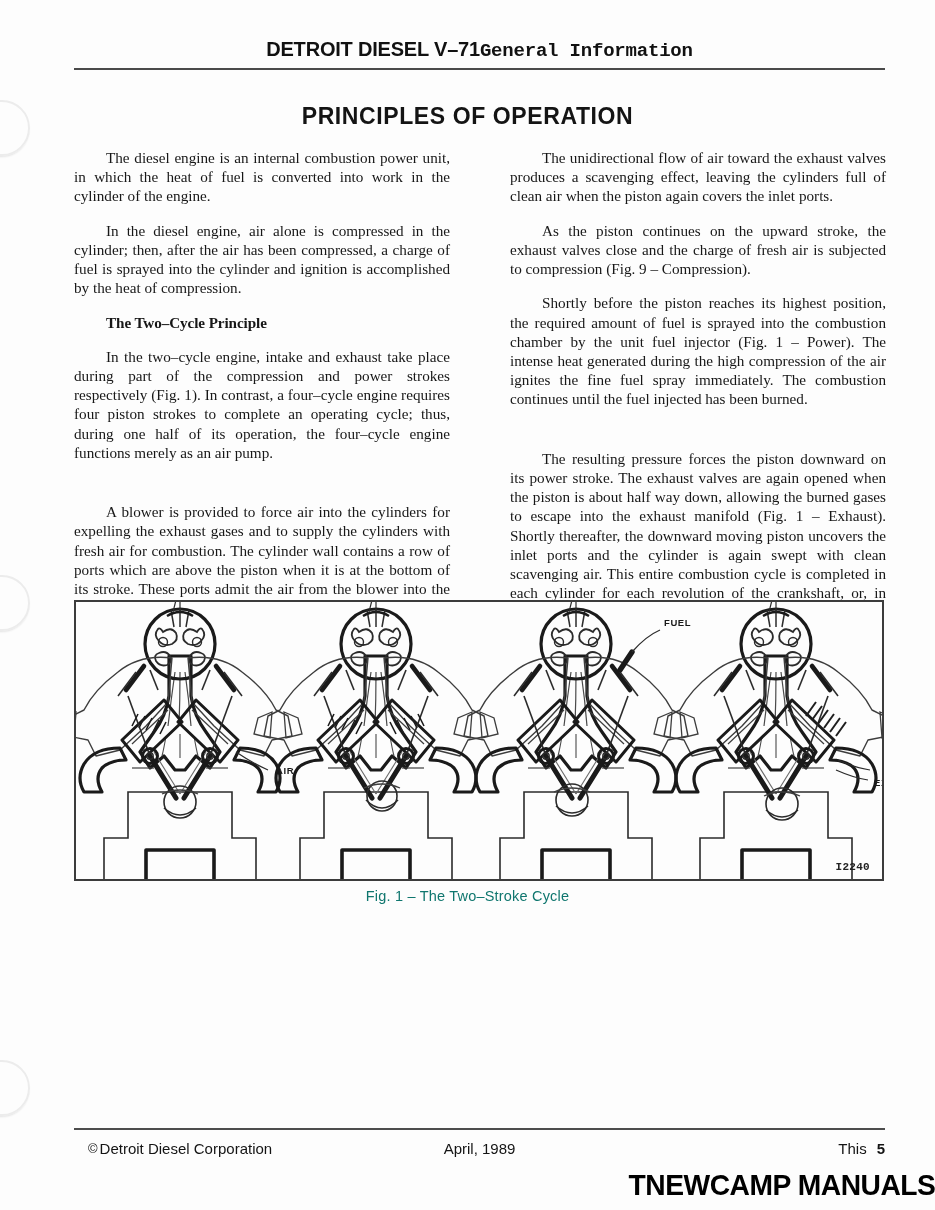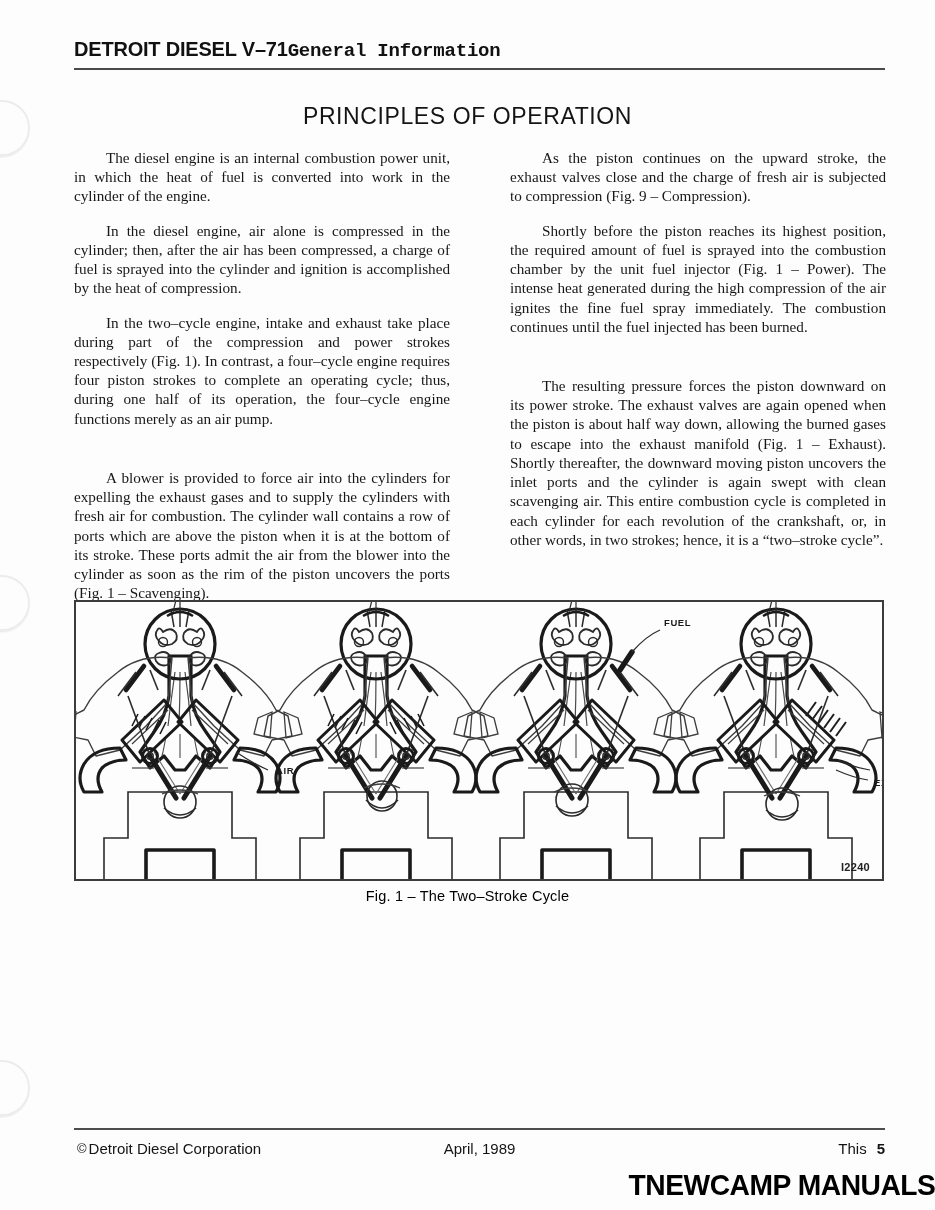--- a/index.html
+++ b/index.html
@@ -32,21 +32,21 @@
   .punch.p2 { top: 575px; }
   .punch.p3 { top: 1060px; }
 
   
   .header {
     position: absolute;
     left: 74px;
     right: 50px;
     top: 38px;
     display: flex;
-    justify-content: flex-start;
+    justify-content: center;
     align-items: baseline;
     font-family: "Liberation Sans", sans-serif;
     font-weight: bold;
     font-size: 20px;
     letter-spacing: -0.2px;
     color: #111;
   }
   .header-right { font-size: 19px; font-family: Liberation Mono, monospace; }
   .header-rule {
     position: absolute;
@@ -58,21 +58,21 @@
   }
 
   
   .doc-title {
     position: absolute;
     left: 0;
     right: 0;
     top: 103px;
     text-align: center;
     font-family: "Liberation Sans", sans-serif;
-    font-weight: normal;
+    font-weight: bold;
     font-size: 23px;
     letter-spacing: 0.6px;
     color: #141414;
   }
 
   
   .columns {
     position: absolute;
     left: 74px;
     top: 148px;
@@ -112,36 +112,36 @@
     height: 281px;
     border: 2px solid #3c3c3c;
     background: #fdfdfd;
     box-sizing: border-box;
   }
   .figure-svg { display: block; width: 100%; height: 100%; }
   .fignum {
     position: absolute;
     right: 12px;
     bottom: 6px;
-    font-family: Liberation Sans, sans-serif;
+    font-family: Liberation Mono, monospace;
     font-size: 11px;
     font-weight: bold;
     letter-spacing: 0.3px;
     color: #222;
   }
   .fig-caption {
     position: absolute;
     left: 0;
     right: 0;
     top: 888px;
     text-align: center;
     font-family: "Liberation Sans", sans-serif;
     font-size: 14.5px;
     letter-spacing: 0.2px;
-    color: #000000;
+    color: #0f766e;
   }
 
   
   .footer-rule {
     position: absolute;
     left: 74px;
     right: 50px;
     top: 1128px;
     height: 2px;
     background: #4d4d4d;
@@ -149,21 +149,21 @@
   .footer {
     position: absolute;
     left: 74px;
     right: 50px;
     top: 1140px;
     height: 22px;
     font-family: "Liberation Sans", sans-serif;
     font-size: 15px;
     color: #141414;
   }
-  .footer-left { position: absolute; left: 3px; top: 0; }
+  .footer-left { position: absolute; left: 14px; top: 0; }
   .footer-center { position: absolute; left: 0; right: 0; text-align: center; top: 0; }
   .footer-right { position: absolute; right: 0; top: 0; }
   .footer-right .pagenum { margin-left: 10px; font-weight: bold; }
   .copy-mark {
     display: inline-block;
     font-size: 13px;
     vertical-align: 1px;
     margin-right: 2px;
   }
 
@@ -195,24 +195,26 @@
     <span class="header-right">General Information</span>
   </div>
   <div class="header-rule"></div>
 
   <div class="doc-title">PRINCIPLES OF OPERATION</div>
 
   <div class="columns">
     <div class="col">
       <p>The diesel engine is an internal combustion power unit, in which the heat of fuel is converted into work in the cylinder of the engine.</p>
       <p>In the diesel engine, air alone is compressed in the cylinder; then, after the air has been compressed, a charge of fuel is sprayed into the cylinder and ignition is accomplished by the heat of compression.</p>
+      <p class="subhead">The Two–Cycle Principle</p>
       <p>In the two–cycle engine, intake and exhaust take place during part of the compression and power strokes respectively (Fig. 1).   In contrast, a four–cycle engine requires four piston strokes to complete an operating cycle; thus, during one half of its operation, the four–cycle engine functions merely as an air pump.</p>
       <p class="last">A blower is provided to force air into the cylinders for expelling the exhaust gases and to supply the cylinders with fresh air for combustion.  The cylinder wall contains a row of ports which are above the piston when it is at the bottom of its stroke.  These ports admit the air from the blower into the cylinder as soon as the rim of the piston uncovers the ports (Fig.  1 – Scavenging).</p>
     </div>
     <div class="col">
+      <p>The unidirectional flow of air toward the exhaust valves produces a scavenging effect, leaving the cylinders full of clean air when the piston again covers the inlet ports.</p>
       <p>As the piston continues on the upward stroke, the exhaust valves close and the charge of fresh air is subjected to compression (Fig.  9 – Compression).</p>
       <p>Shortly before the piston reaches its highest position, the required amount of fuel is sprayed into the combustion chamber by the unit fuel injector (Fig.  1 – Power).   The intense heat generated during the high compression of the air ignites the fine fuel spray immediately.   The combustion continues until the fuel injected has been burned.</p>
       <p class="last">The resulting pressure forces the piston downward on its power stroke.  The exhaust valves are again opened when the piston is about half way down, allowing the burned gases to escape into the exhaust manifold (Fig.  1 – Exhaust).  Shortly thereafter, the downward moving piston uncovers the inlet ports and the cylinder is again swept with clean scavenging air.  This entire combustion cycle is completed in each cylinder for each revolution of the crankshaft, or, in other words, in two strokes; hence, it is a “two–stroke cycle”.</p>
     </div>
   </div>
 
   <div class="figure-box">
     <svg class="figure-svg" viewBox="0 0 806 277" preserveAspectRatio="xMidYMid meet">
       <defs>
 

